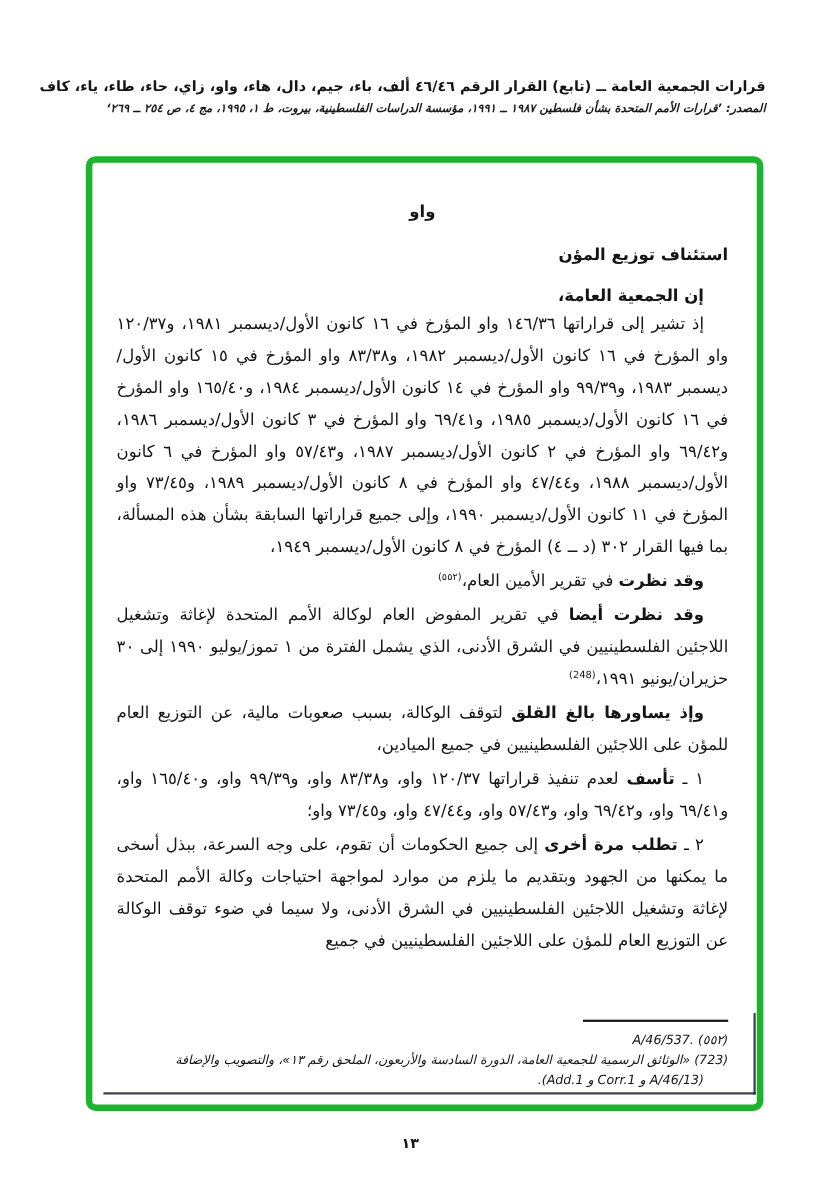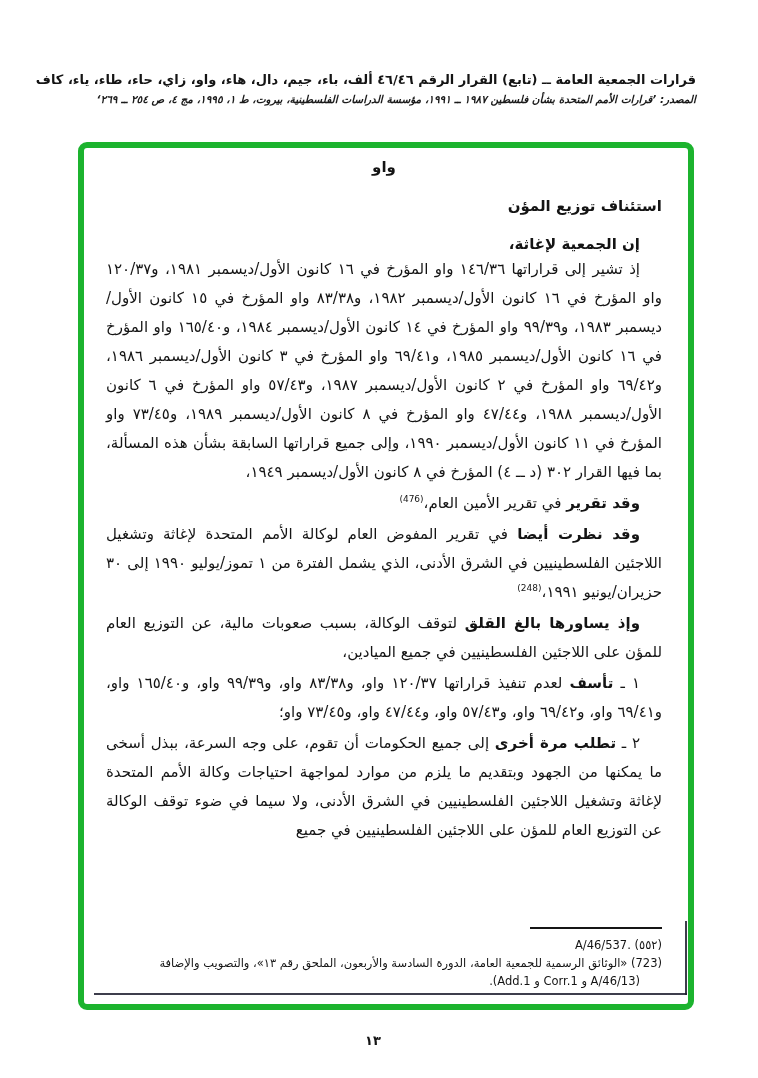--- a/index.html
+++ b/index.html
@@ -14,21 +14,21 @@
   }
   
   .hdr{position:absolute;top:72px;right:62px;left:72px;text-align:right;}
   .hdr1{font-weight:bold;font-size:13px;white-space:nowrap;letter-spacing:0px;}
   .hdr2{font-weight:bold;font-size:10.5px;margin-top:6px;white-space:nowrap;color:#1a1a1a;font-style:italic;}
   
   .green-box{
     position:absolute;left:78px;top:142px;width:616px;height:868px;
     box-sizing:border-box;
     border:6px solid #1cb32e;border-radius:9px;
-    padding:0 26px 0 22px;
+    padding:25px 26px 0 22px;
     overflow:hidden;
     background:#fff;
   }
   .sec-letter{text-align:center;font-weight:bold;font-size:15px;margin-top:10px;}
   .doc-title{text-align:right;font-weight:bold;font-size:15px;line-height:27px;margin-top:17px;}
   .opening{font-weight:bold;font-size:15px;margin:15px 22px 0 0;}
   .body-par{
     font-size:15px;line-height:29px;
     text-align:justify;
     margin:2px 0 0 0;
@@ -37,21 +37,21 @@
   .body-par b{font-weight:bold;}
   sup.fnref{font-size:9px;line-height:0;}
   
   .footnotes{
     position:absolute;right:26px;left:26px;bottom:14px;
     background:#fff;padding-top:4px;
   }
   .fn-sep{width:132px;border-top:2px solid #151515;margin-bottom:7px;}
   .fn-line{
     font-size:11.5px;line-height:18px;text-align:right;
-    padding-right:22px;text-indent:-22px;
+    padding-right:22px;text-indent:-22px;font-style:italic;
   }
   
   .scan-line-h{position:absolute;left:10px;right:1px;bottom:9px;height:2px;background:#1b1b2d;opacity:.85;}
   .scan-line-v{position:absolute;right:1px;bottom:9px;width:2px;height:74px;background:#1b1b2d;opacity:.85;}
   
   .page-num{position:absolute;left:0;right:12px;bottom:30px;text-align:center;font-weight:bold;font-size:13px;}
 </style>
 </head>
 <body>
 
@@ -60,25 +60,25 @@
   <header class="hdr">
     <div class="hdr1">قرارات الجمعية العامة ــ (تابع) القرار الرقم ٤٦/٤٦ ألف، باء، جيم، دال، هاء، واو، زاي، حاء، طاء، ياء، كاف</div>
     <div class="hdr2">المصدر: ’قرارات الأمم المتحدة بشأن فلسطين ١٩٨٧ ــ ١٩٩١، مؤسسة الدراسات الفلسطينية، بيروت، ط ١، ١٩٩٥، مج ٤، ص ٢٥٤ ــ ٢٦٩‘</div>
   </header>
 
   <section class="green-box">
     <div class="sec-letter">واو</div>
     <div class="doc-title">
       <div>استئناف توزيع المؤن</div>
     </div>
-    <p class="opening">إن الجمعية لإغاثة،</p>
+    <p class="opening">إن الجمعية العامة،</p>
 
     <div id="paragraphs">
         <p class="body-par">إذ تشير إلى قراراتها ١٤٦/٣٦ واو المؤرخ في ١٦ كانون الأول/ديسمبر ١٩٨١، و١٢٠/٣٧ واو المؤرخ في ١٦ كانون الأول/ديسمبر ١٩٨٢، و٨٣/٣٨ واو المؤرخ في ١٥ كانون الأول/ديسمبر ١٩٨٣، و٩٩/٣٩ واو المؤرخ في ١٤ كانون الأول/ديسمبر ١٩٨٤، و١٦٥/٤٠ واو المؤرخ في ١٦ كانون الأول/ديسمبر ١٩٨٥، و٦٩/٤١ واو المؤرخ في ٣ كانون الأول/ديسمبر ١٩٨٦، و٦٩/٤٢ واو المؤرخ في ٢ كانون الأول/ديسمبر ١٩٨٧، و٥٧/٤٣ واو المؤرخ في ٦ كانون الأول/ديسمبر ١٩٨٨، و٤٧/٤٤ واو المؤرخ في ٨ كانون الأول/ديسمبر ١٩٨٩، و٧٣/٤٥ واو المؤرخ في ١١ كانون الأول/ديسمبر ١٩٩٠، وإلى جميع قراراتها السابقة بشأن هذه المسألة، بما فيها القرار ٣٠٢ (د ــ ٤) المؤرخ في ٨ كانون الأول/ديسمبر ١٩٤٩،</p>
-        <p class="body-par"><b>وقد تقرير</b> في تقرير الأمين العام،<sup class="fnref">(476)</sup></p>
+        <p class="body-par"><b>وقد نظرت</b> في تقرير الأمين العام،<sup class="fnref">(٥٥٢)</sup></p>
         <p class="body-par"><b>وقد نظرت أيضا</b> في تقرير المفوض العام لوكالة الأمم المتحدة لإغاثة وتشغيل اللاجئين الفلسطينيين في الشرق الأدنى، الذي يشمل الفترة من ١ تموز/يوليو ١٩٩٠ إلى ٣٠ حزيران/يونيو ١٩٩١،<sup class="fnref">(248)</sup></p>
         <p class="body-par"><b>وإذ يساورها بالغ القلق</b> لتوقف الوكالة، بسبب صعوبات مالية، عن التوزيع العام للمؤن على اللاجئين الفلسطينيين في جميع الميادين،</p>
         <p class="body-par">١ ـ <b>تأسف</b> لعدم تنفيذ قراراتها ١٢٠/٣٧ واو، و٨٣/٣٨ واو، و٩٩/٣٩ واو، و١٦٥/٤٠ واو، و٦٩/٤١ واو، و٦٩/٤٢ واو، و٥٧/٤٣ واو، و٤٧/٤٤ واو، و٧٣/٤٥ واو؛</p>
         <p class="body-par">٢ ـ <b>تطلب مرة أخرى</b> إلى جميع الحكومات أن تقوم، على وجه السرعة، ببذل أسخى ما يمكنها من الجهود وبتقديم ما يلزم من موارد لمواجهة احتياجات وكالة الأمم المتحدة لإغاثة وتشغيل اللاجئين الفلسطينيين في الشرق الأدنى، ولا سيما في ضوء توقف الوكالة عن التوزيع العام للمؤن على اللاجئين الفلسطينيين في جميع</p>
       </div>
 
     <div class="footnotes">
       <div class="fn-sep"></div>
       <div id="fn-list">
           <div class="fn-line">(٥٥٢) A/46/537.‎</div>

